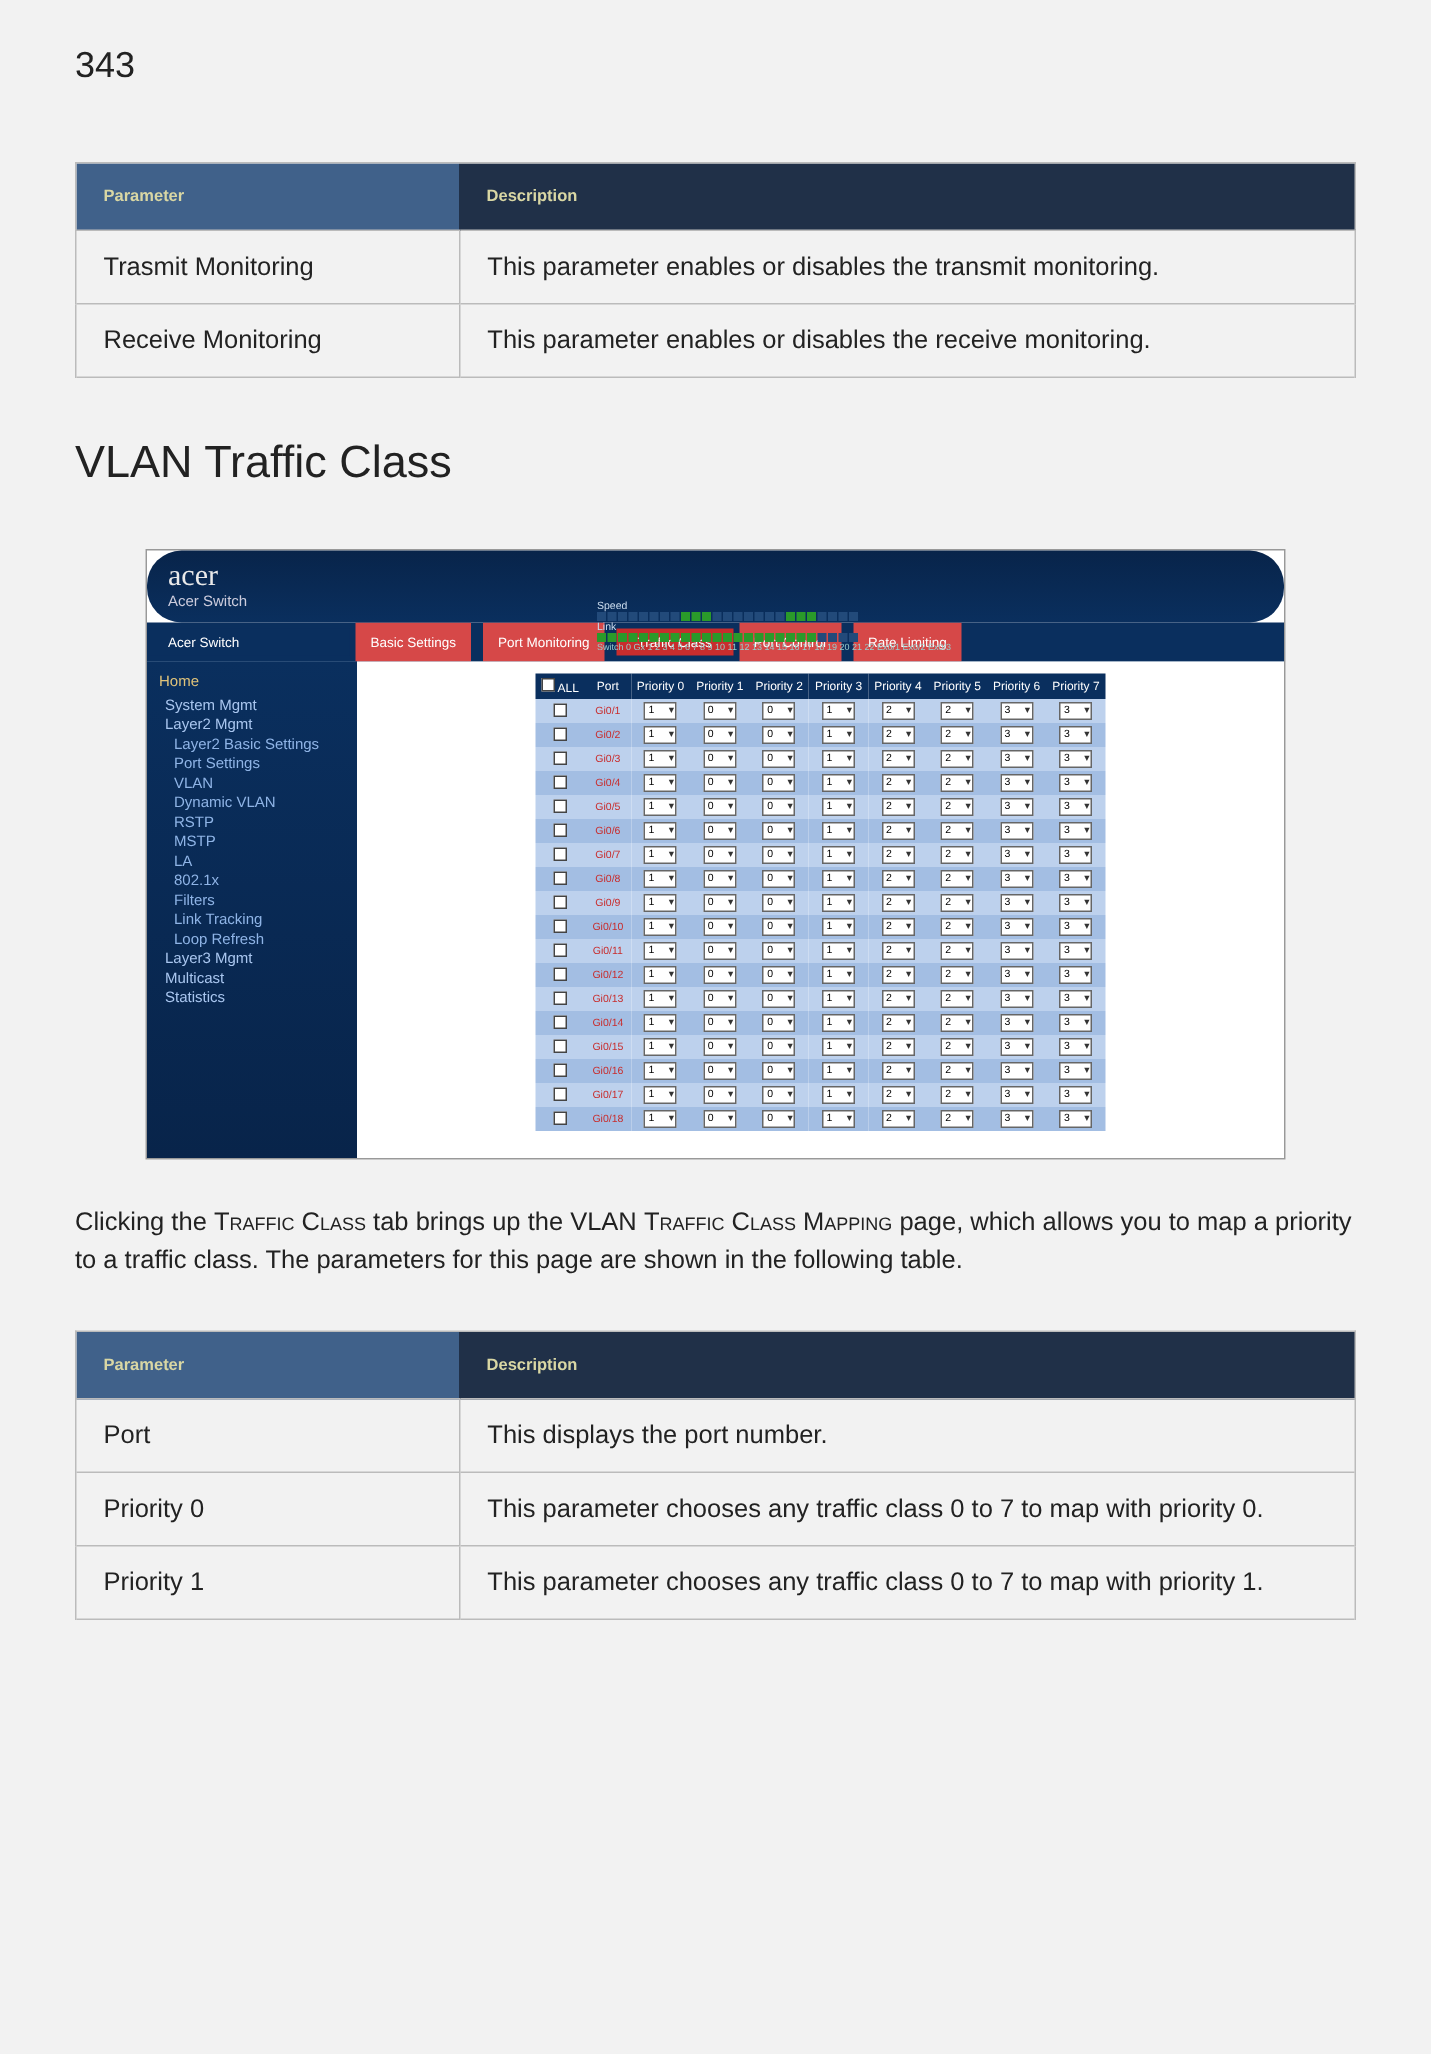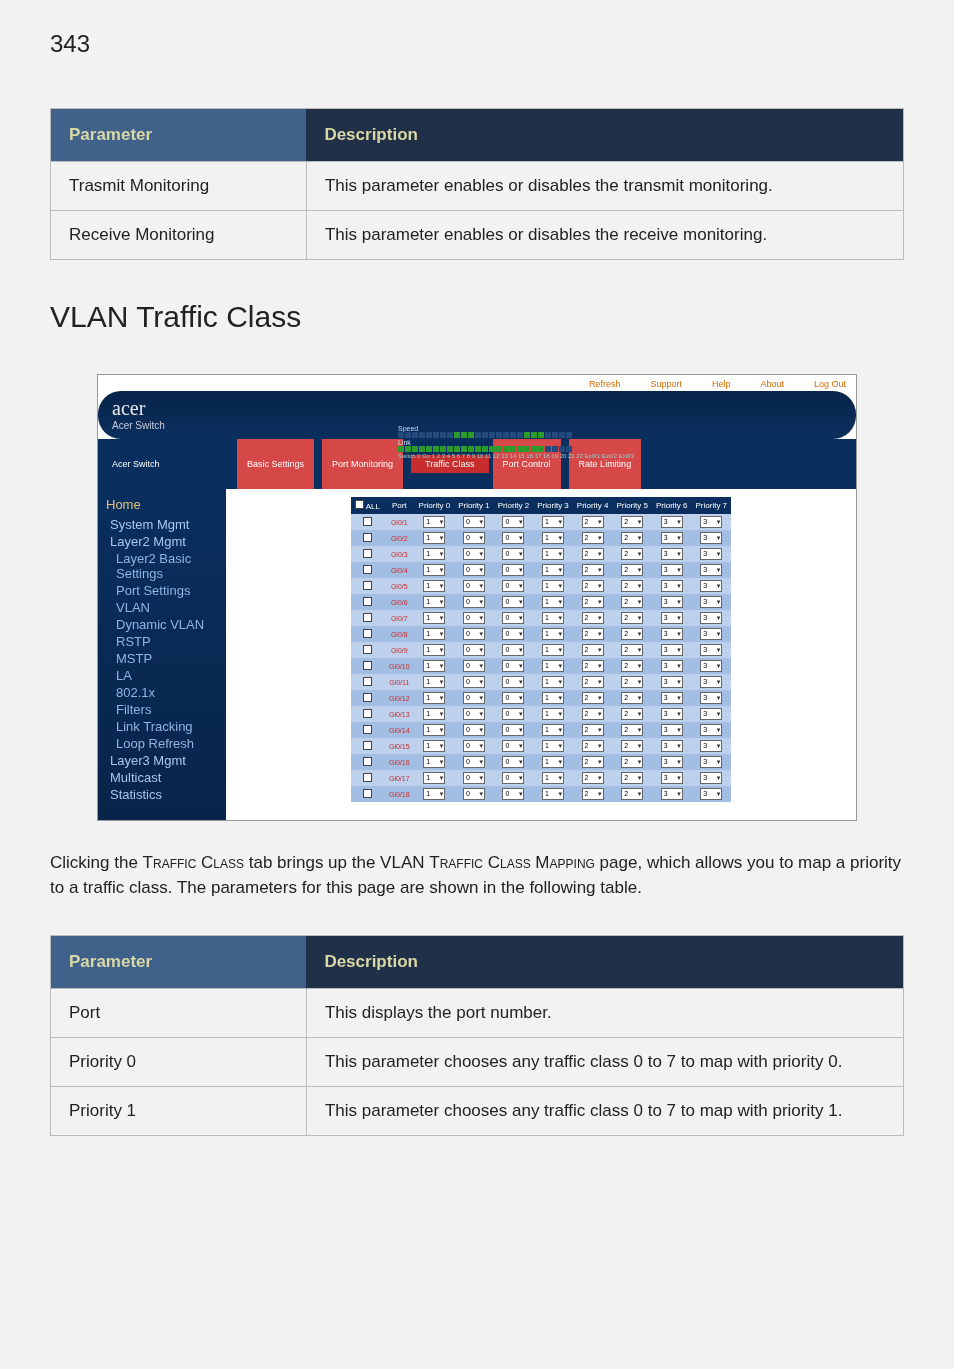--- a/index.html
+++ b/index.html
@@ -14,21 +14,21 @@
       width: 100%;
       border-collapse: collapse;
       border: 1px solid #bbb;
       margin-bottom: 40px;
       background: #f2f2f2;
     }
     table.param-table th {
       text-align: left;
       padding: 16px 18px;
       font-weight: bold;
-      font-size: 17px;
+      font-size: 11px;
     }
     table.param-table th.col-param {
       background: #40618a;
       color: #d9d7a4;
       width: 30%;
     }
     table.param-table th.col-desc {
       background: #203048;
       color: #d9d7a4;
     }
@@ -99,33 +99,33 @@
     }
     .shot-tabs .tab {
       background: #c82d2d;
       color: #fff;
       padding: 4px 14px;
       margin-right: 4px;
     }
     .shot-tabs .tabb {
       background: #d64848;
       color: #fff;
-      padding: 20px 10px;
+      padding: 8px 10px;
       margin-right: 8px;
     }
     .shot-body {
       display: flex;
       background: #0b3a6f;
       min-height: 310px;
     }
     .shot-left {
-      width: 128px;
+      width: 140px;
       background: linear-gradient(#0a2f5e,#08244a);
       color: #a9c6ef;
-      font-size: 13px;
+      font-size: 10px;
       padding: 8px 8px;
     }
     .shot-left .lhome { color: #e0c37a; margin-bottom: 4px; }
     .shot-left .it { padding: 1px 0 1px 4px; }
     .shot-left .sub { padding-left: 10px; color: #8fb4e6; }
     .shot-main {
       flex: 1;
       background: #fff;
       padding: 8px 10px 18px 10px;
     }
@@ -207,27 +207,20 @@
       <tr>
         <td>Receive Monitoring</td>
         <td>This parameter enables or disables the receive monitoring.</td>
       </tr>
     </tbody>
 </table>
 
 <h1 class="section-heading">VLAN Traffic Class</h1>
 
 <div class="shot-wrap">
-  <div class="shot-topbar">
-    <span class="orange">Refresh</span>
-    <span class="orange">Support</span>
-    <span class="orange">Help</span>
-    <span class="orange">About</span>
-    <span class="orange">Log Out</span>
-  </div>
   <div class="shot-brand">
     <div class="b1">acer</div>
     <div class="b2">Acer Switch</div>
     <div class="shot-portstrip">
       <div style="font-size:7px;color:#cde;">Speed</div>
       <div class="row">
           <span class="dot"></span>
           <span class="dot"></span>
           <span class="dot"></span>
           <span class="dot"></span>

